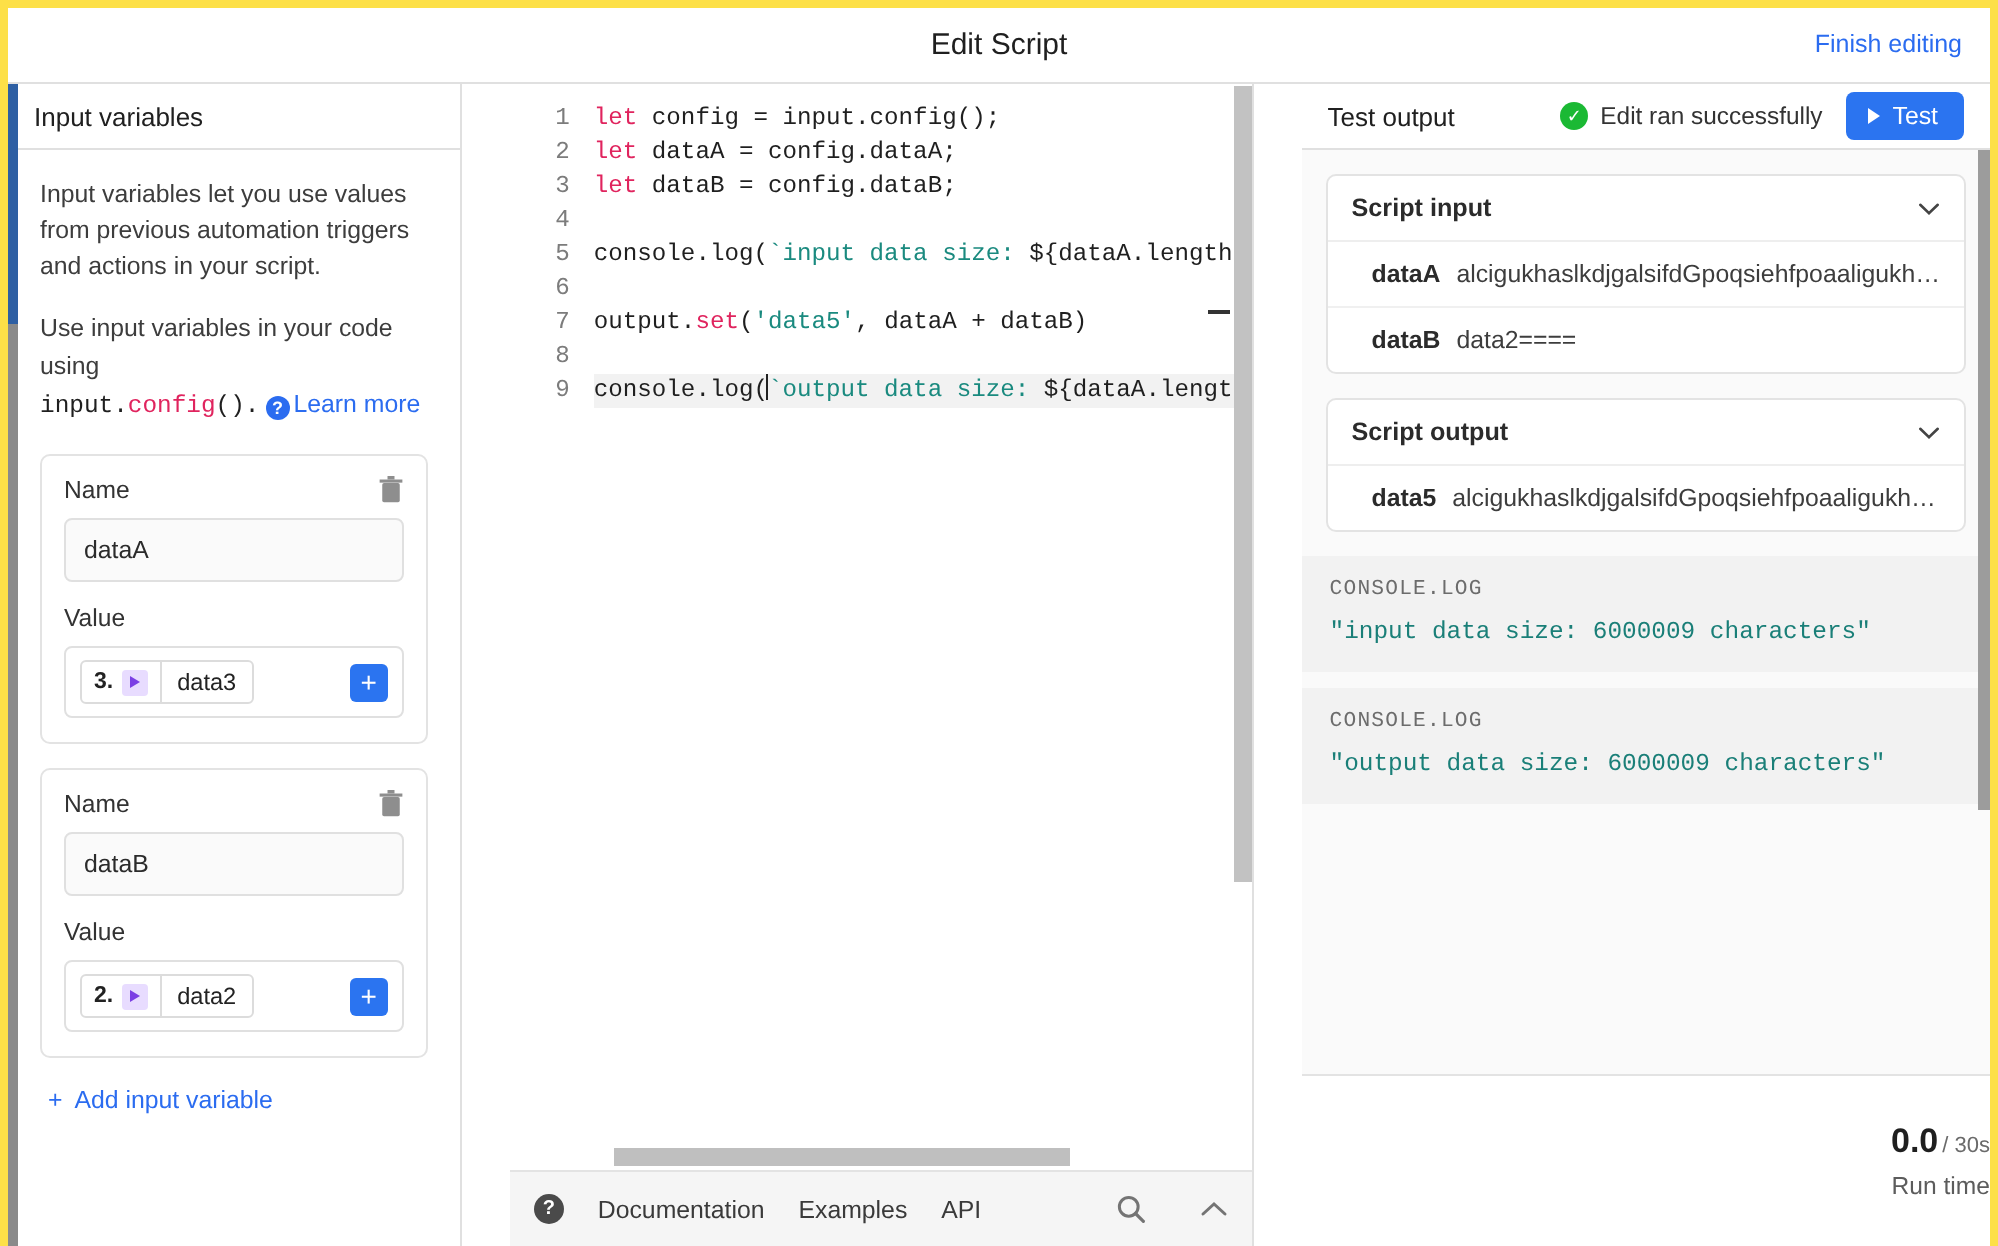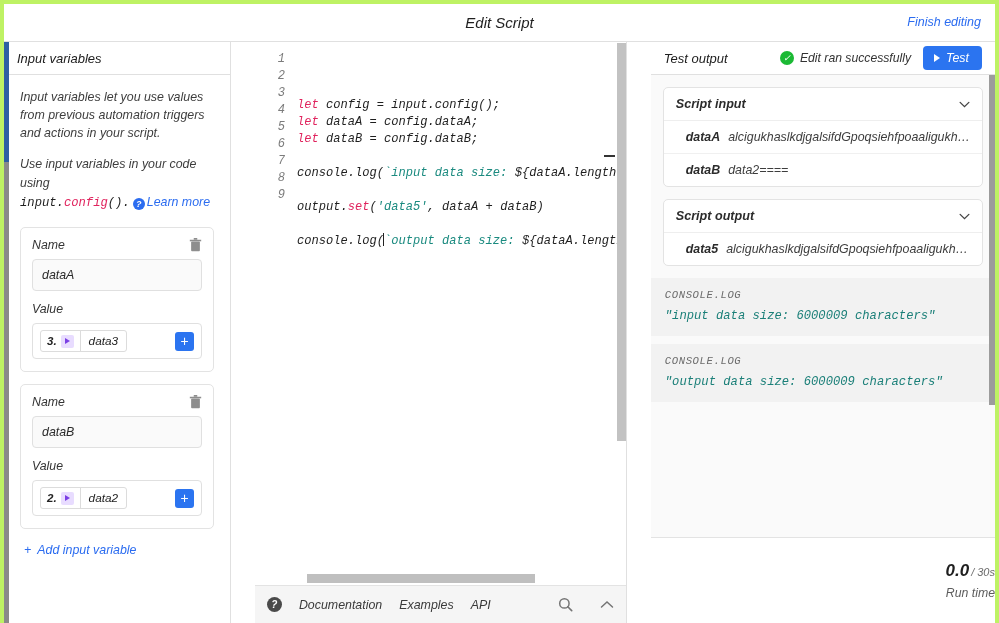--- a/index.html
+++ b/index.html
@@ -7,22 +7,21 @@
     width: 999px; height: 623px;
     font-family: "Liberation Sans", sans-serif;
     background: #ffffff;
     overflow: hidden;
   }
 
   
   #app {
     position: relative;
     width: 999px; height: 623px;
-    background: #bef264;
-    font-style: italic;
+    background: #fde047;
   }
   .modal {
     position: absolute;
     left: 4px; top: 4px;
     width: 991px; height: 619px;
     background: #ffffff;
     overflow: hidden;
   }
 
   
@@ -187,21 +186,21 @@
     line-height: 17px;
     padding-top: 9px;
     white-space: pre;
     overflow: hidden;
   }
   .cline { display: flex; height: 17px; }
   .cline .ln {
     width: 42px; text-align: right; padding-right: 12px;
     color: #7c7c7c; flex: none;
   }
-  .cline .tx { color: #1f1f1f; margin-top: 46px; }
+  .cline .tx { color: #1f1f1f; }
   .cline.hl .tx { background: #f2f2f2; }
   .kw  { color: #e0245e; }
   .str { color: #1a8a7f; }
   .cursor {
     display:inline-block; width:1px; height:13px;
     background:#222; vertical-align:-2px;
     margin:0 -0.5px;
   }
 
   .code-vsb {

